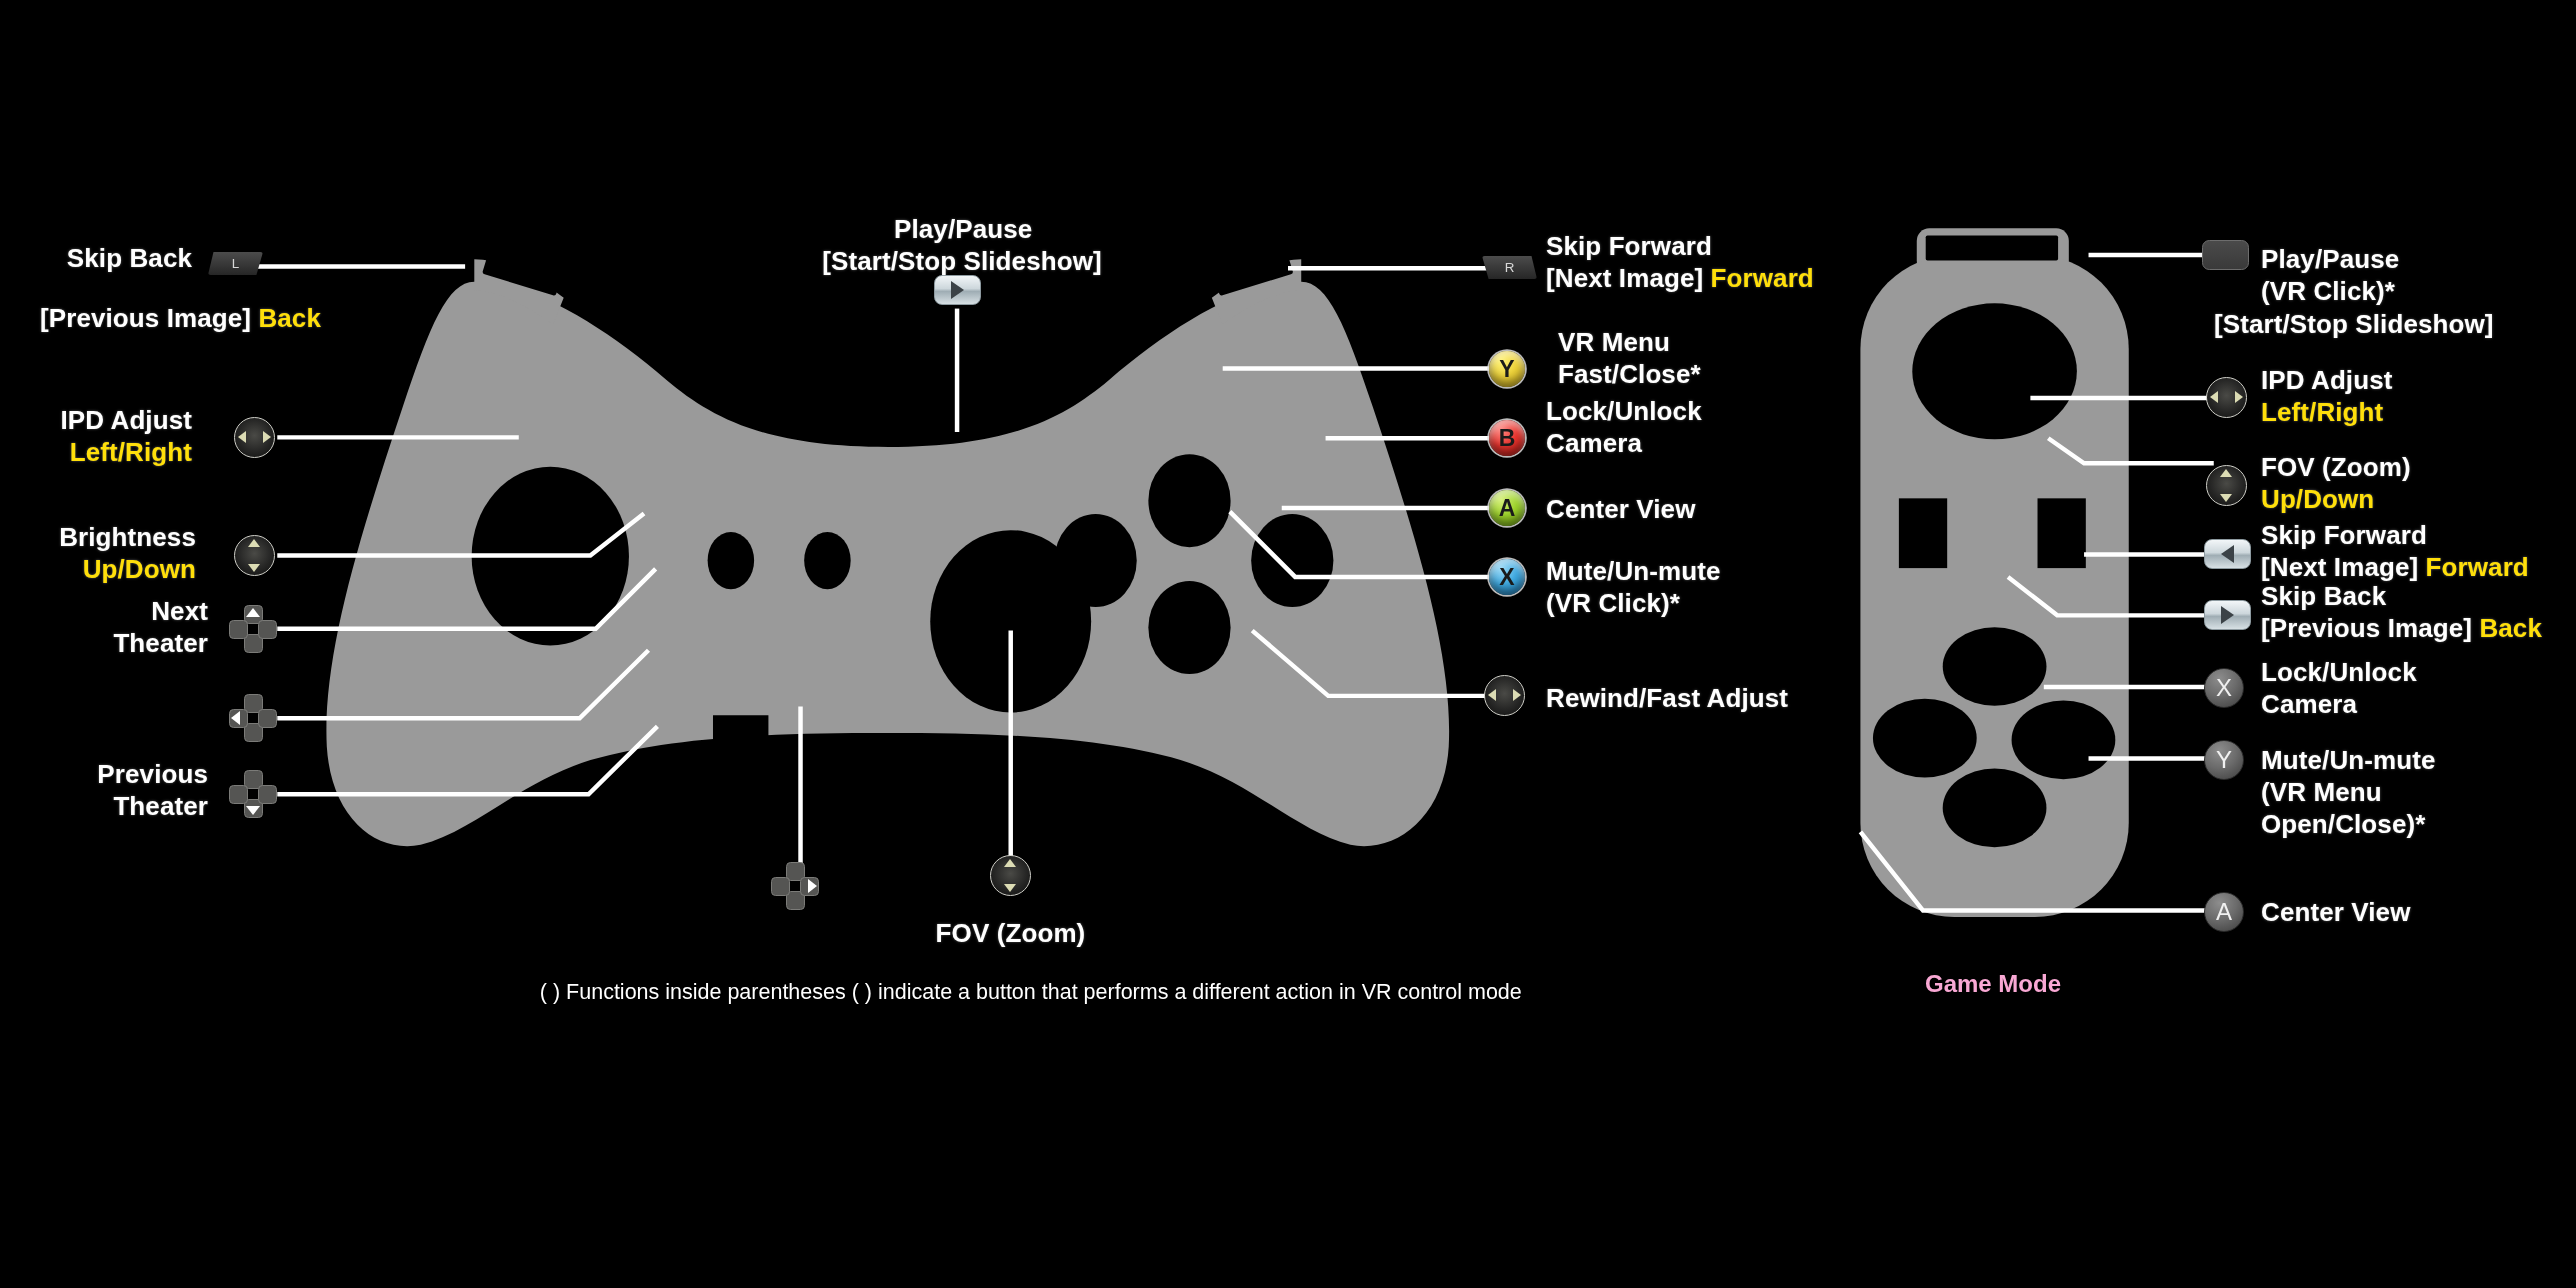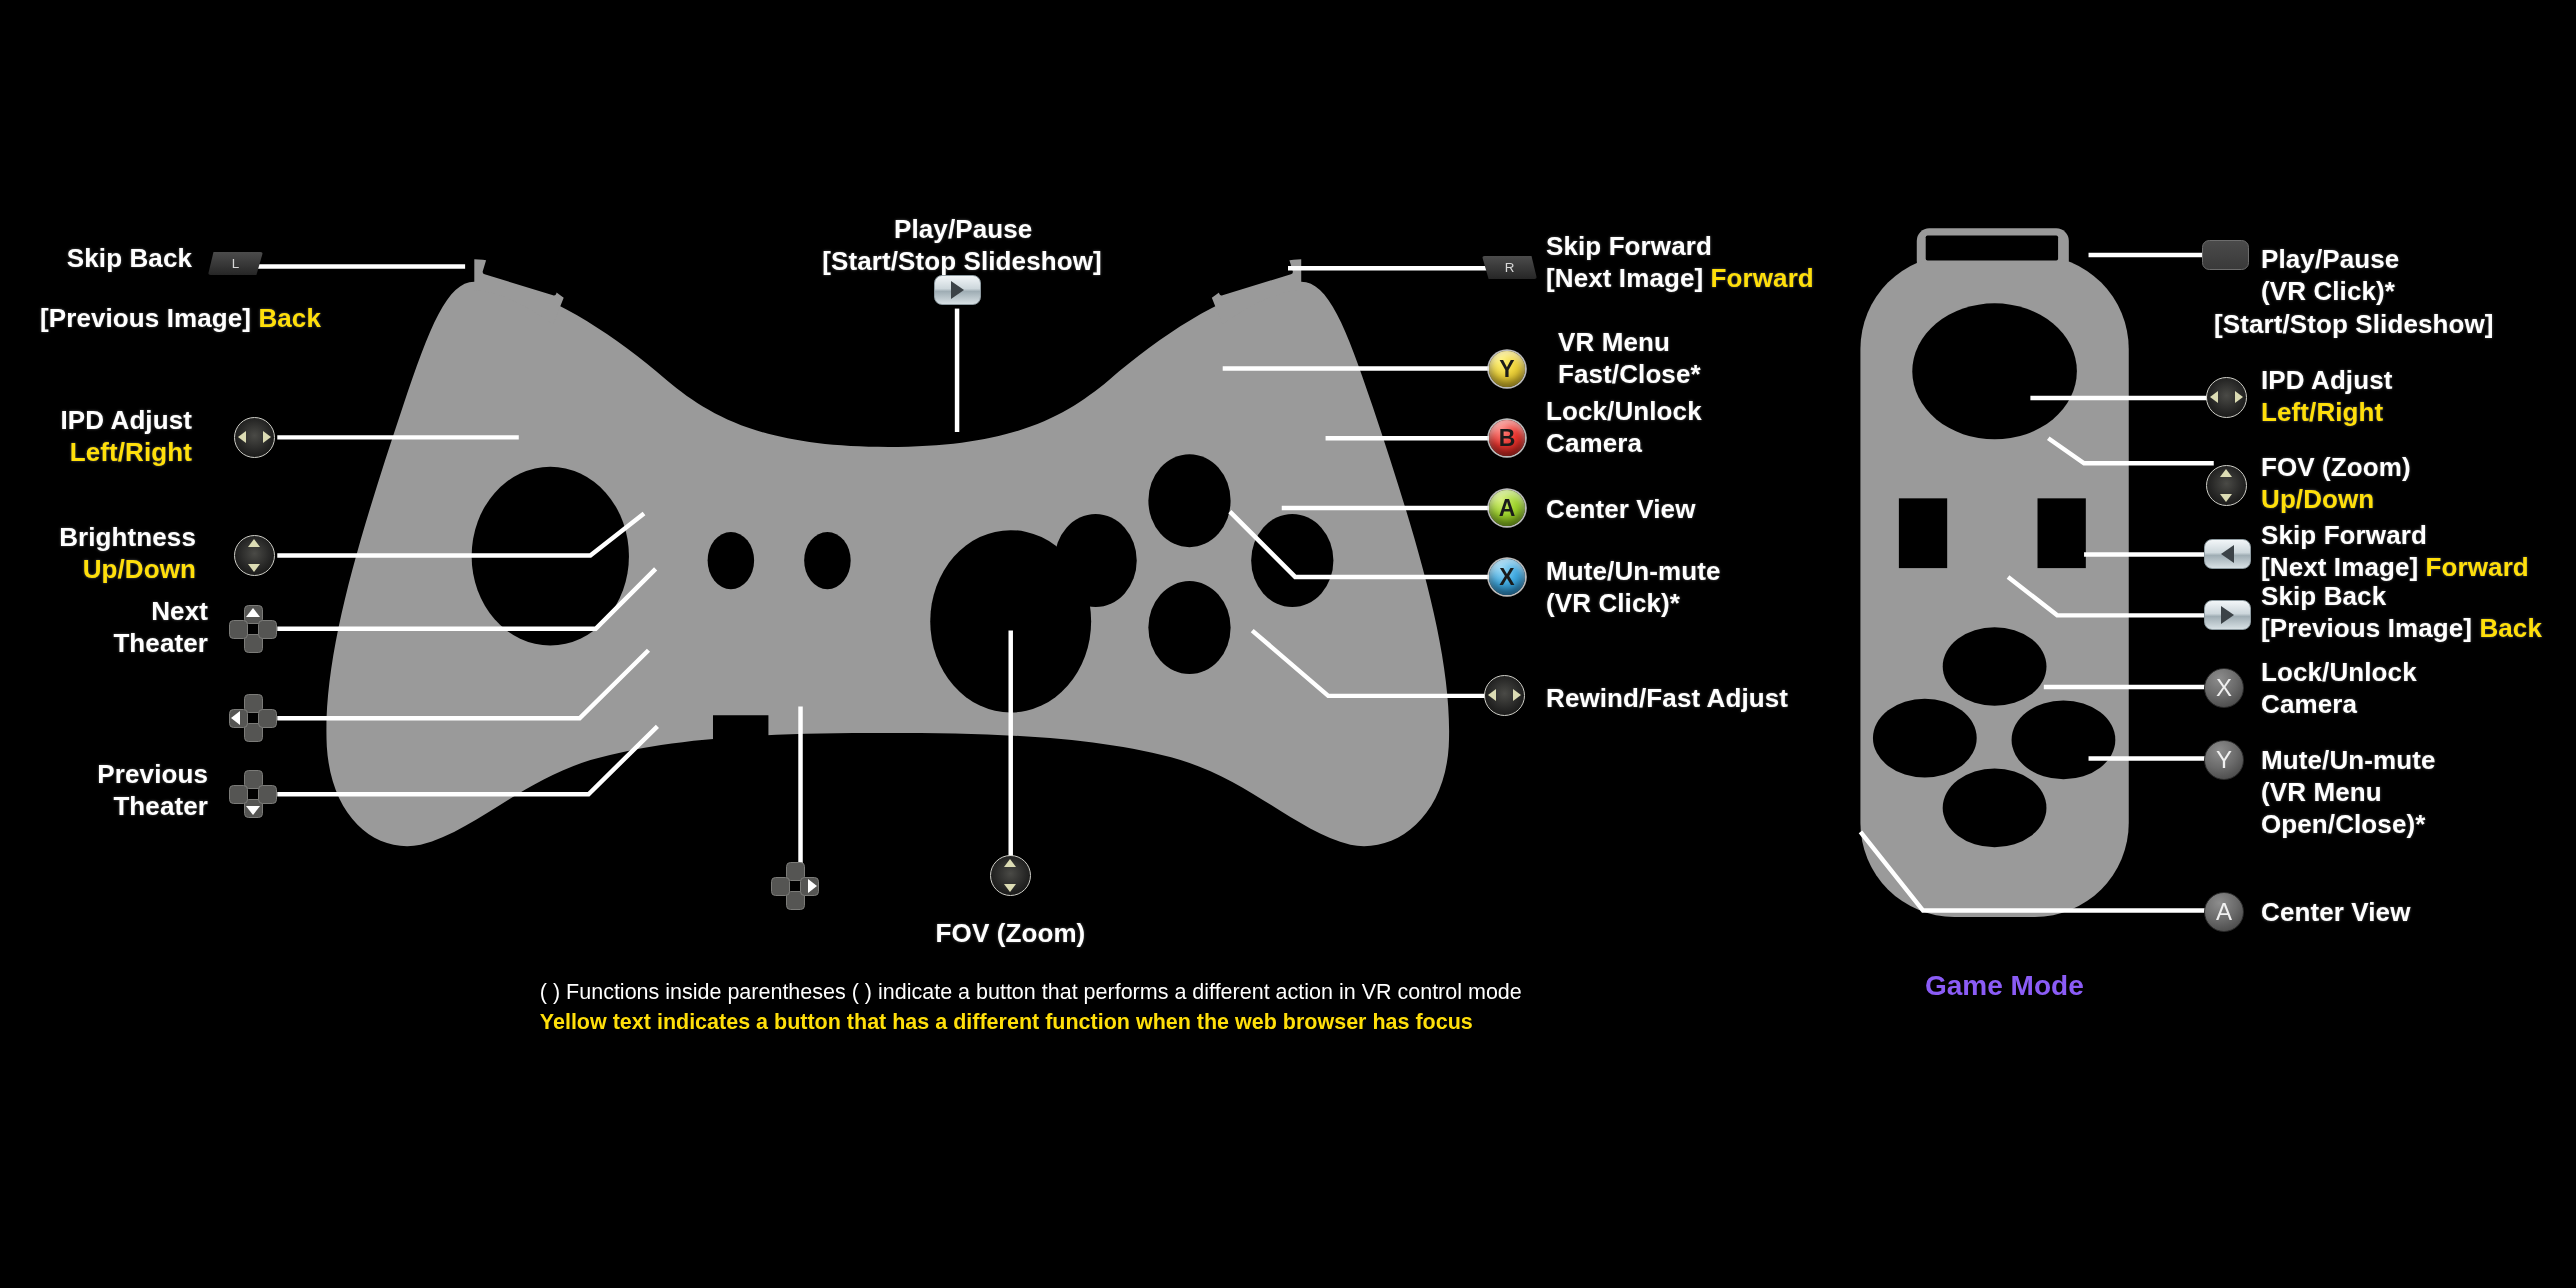--- a/index.html
+++ b/index.html
@@ -149,22 +149,22 @@
     line-height: 30px;
     color: #ffffff;
     white-space: nowrap;
     font-weight: normal;
     font-family: "Liberation Sans", sans-serif;
   }
   .foot-line.y { color: #ffdf0a; font-weight: bold; }
   .gm-cap {
     position: absolute;
     font-weight: bold;
-    font-size: 28px;
-    color: #8b5cf6;
+    font-size: 24px;
+    color: #f9a8d4;
     white-space: nowrap;
   }
 </style>
 </head>
 <body>
 
 <div id="stage">
 
   <svg class="abs" style="left:295px; top:228px; width:1190px; height:742px;" viewBox="0 0 1330 830">
 
@@ -463,17 +463,16 @@
   </div>
 
   <div class="lbl" style="left:2261px; top:896px;">
     <div>Center View</div>
   </div>
 
   <div class="gm-cap" style="left:1925px; top:970px;">Game Mode</div>
 
   <div class="footer" style="left:547px; top:977px;">
     <div class="foot-line" style="margin-left:-7.2px;">( ) Functions inside parentheses ( ) indicate a button that performs a different action in VR control mode</div>
-    <div class="foot-line y" style="margin-left:-7.2px;">Yellow text indicates a button that has a different function when the web browser has focus</div>
   </div>
 
 </div>
 
 
 </body></html>

